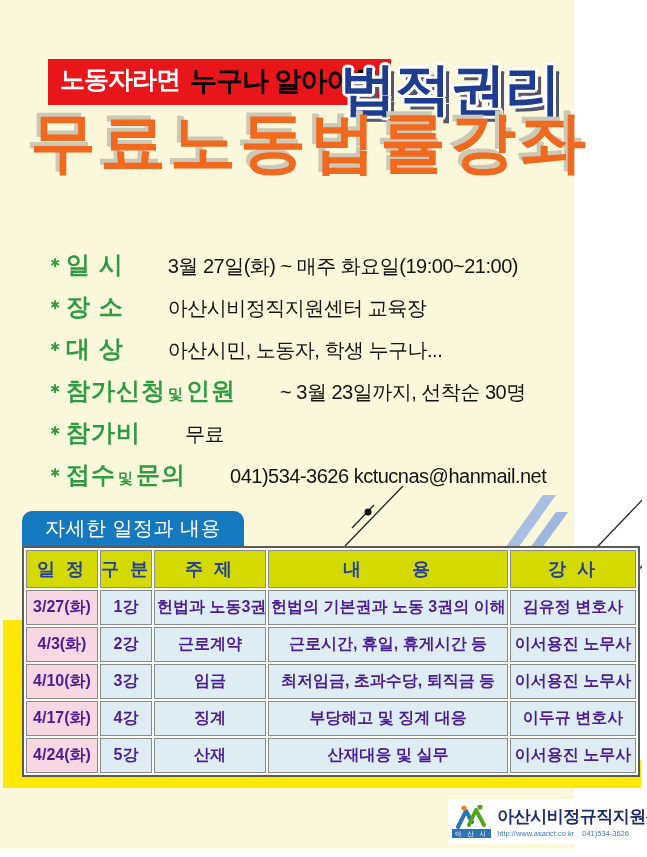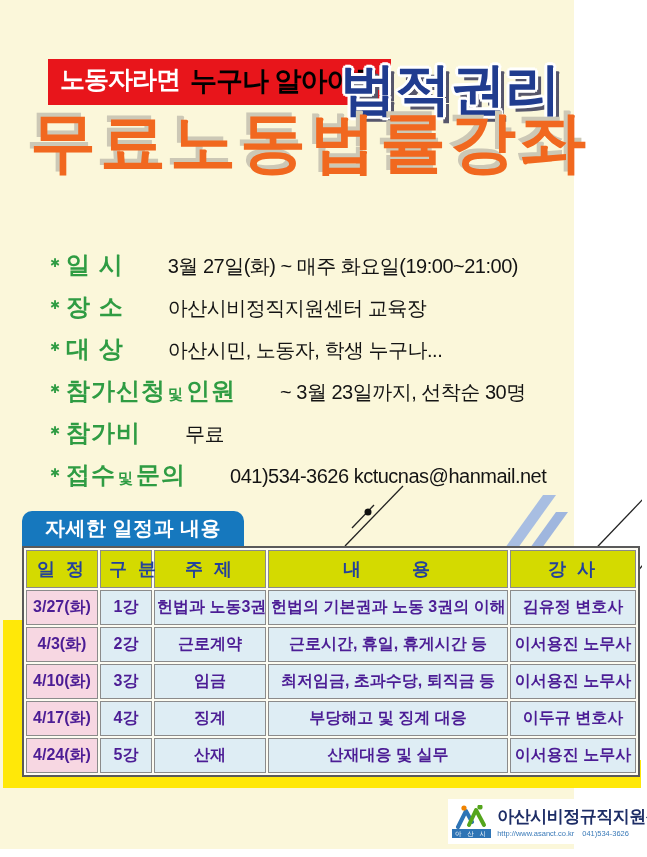--- a/index.html
+++ b/index.html
@@ -26,27 +26,27 @@
   
   .info-list{left:50px;top:249px;list-style:none;margin:0;padding:0;width:560px;}
   .info-list li{display:flex;align-items:baseline;margin-bottom:10px;white-space:nowrap;}
   .star{color:#2F9C43;font-size:12px;margin-right:6px;transform:translateY(-6px);}
   .ilabel{color:#2F9C43;font-weight:bold;font-size:24px;letter-spacing:1px;margin-right:16px;}
   .ilabel .sm{font-size:15px;font-weight:bold;margin:0 2px;}
   .ivalue{color:#141414;font-size:20px;letter-spacing:-0.5px;margin-left:28px;}
 
   
   .tab{left:22px;top:511px;height:35px;line-height:35px;padding:0 23px;background:#1678BE;
-    color:#ffffff;font-size:20px;font-weight:bold;border-radius:10px 10px 0 0;letter-spacing:0.5px;}
+    color:#ffffff;font-size:20px;font-weight:normal;border-radius:10px 10px 0 0;letter-spacing:0.5px;}
 
   
   table.sched{left:22px;top:546px;width:606px;border-collapse:separate;border-spacing:2px;
     background:#FDFCF2;border:2px solid #5a5a5a;table-layout:fixed;}
   table.sched th{background:#D4DA00;color:#24429A;font-size:18px;font-weight:bold;
-    padding:6px 8px;border:1px solid #8b8b8b;white-space:pre;letter-spacing:3px;text-align:center;}
+    padding:6px 0;border:1px solid #8b8b8b;white-space:pre;letter-spacing:3px;text-align:center;}
   table.sched td{font-size:16px;font-weight:bold;color:#4c1d95;text-align:center;
     padding:6px 2px;border:1px solid #8b8b8b;white-space:nowrap;overflow:hidden;}
   td.c-date{background:#F7D7E2;}
   td.c-body{background:#DEEDF4;}
 
   
   .footer-logo{left:448px;top:799px;width:200px;height:45px;background:#ffffff;
     display:flex;align-items:center;gap:6px;padding:0 4px;box-sizing:border-box;}
   .logo-mark{display:flex;flex-direction:column;align-items:center;width:44px;}
   .logo-caption{background:#2E74B5;color:#ffffff;font-size:6.5px;line-height:9px;

